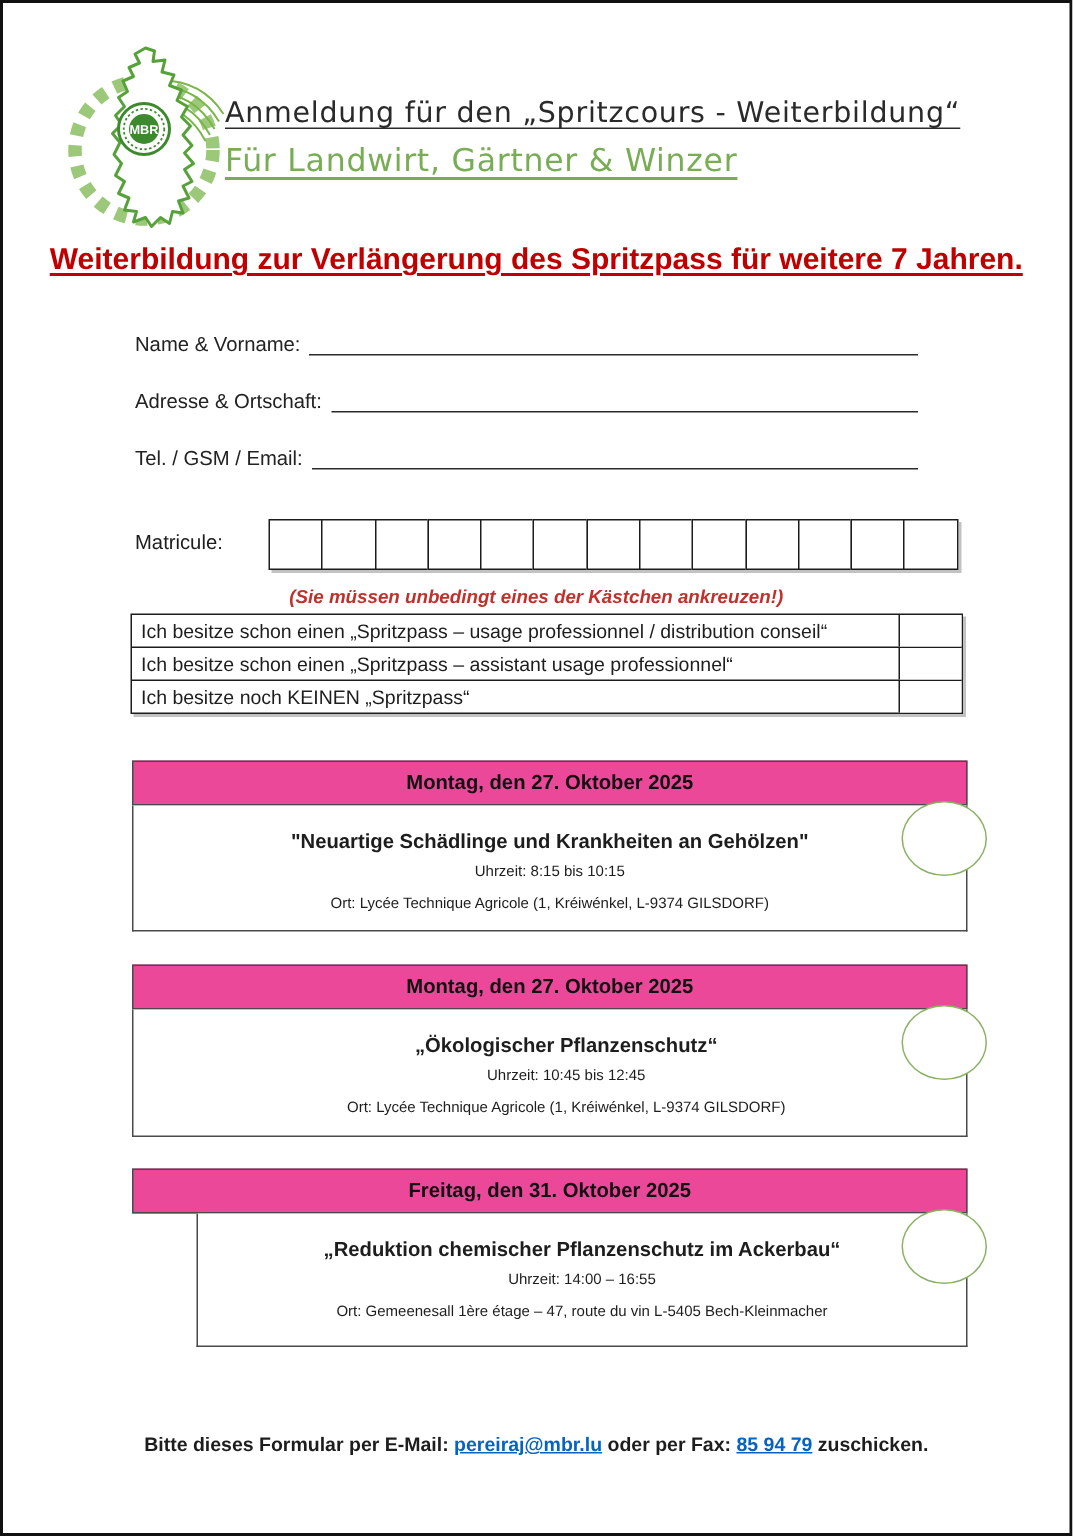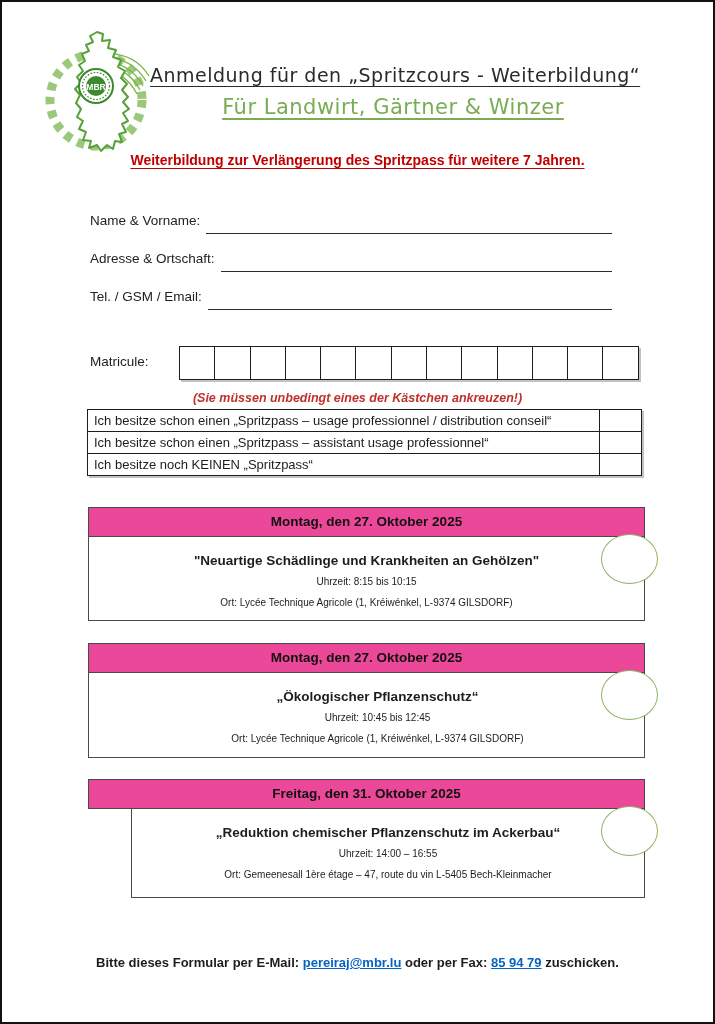--- a/index.html
+++ b/index.html
@@ -3,39 +3,39 @@
 <meta charset="utf-8">
 <style>
   html,body{margin:0;padding:0;background:#ffffff;}
   .page{
     position:relative;width:715px;height:1024px;box-sizing:border-box;
     background:#fff;border:2px solid #111;overflow:hidden;
     font-family:"Liberation Sans",sans-serif;color:#1d1d1d;
   }
   
   .logo{position:absolute;left:33px;top:22px;width:122px;height:134px;}
-  .titleblock{position:absolute;left:148px;top:62px;width:486px;text-align:center;}
+  .titleblock{position:absolute;left:148px;top:62px;width:486px;text-align:left;}
   .title1{
     font-family:"DejaVu Sans",sans-serif;font-size:19px;font-weight:400;
     letter-spacing:.5px;color:#2a2a2a;text-decoration:underline;
     text-underline-offset:4px;white-space:nowrap;
   }
   .title2{
     font-family:"DejaVu Sans",sans-serif;font-size:21px;font-weight:400;
     letter-spacing:.5px;color:#79ad55;text-decoration:underline;
     text-underline-offset:4px;margin-top:9px;white-space:nowrap;
   }
   .headline{
-    position:absolute;left:0;top:150px;width:100%;text-align:center;
-    font-size:14px;font-weight:700;color:#c00000;text-decoration:underline;
+    position:absolute;left:0;top:160px;width:100%;text-align:center;
+    font-size:20px;font-weight:700;color:#c00000;text-decoration:underline;
     text-underline-offset:3px;
   }
   
   .fields{position:absolute;left:88px;top:211px;width:522px;}
-  .frow{display:flex;height:24px;margin-bottom:14px;}
+  .frow{display:flex;align-items:flex-end;height:24px;margin-bottom:14px;}
   .flabel{font-size:13.5px;color:#222;white-space:nowrap;padding-right:6px;}
   .fline{flex:1;border-bottom:1.3px solid #2b2b2b;height:20px;}
   
   .matricule-label{position:absolute;left:88px;top:352px;font-size:13.5px;}
   .matricule-boxes{
     position:absolute;left:177px;top:344px;width:460px;height:34px;display:flex;
     box-shadow:2px 2px 0 rgba(120,120,120,.45);
   }
   .mcell{flex:1;border:1.4px solid #1c1c1c;margin-left:-1.4px;background:#fff;}
   .mcell:first-child{margin-left:0;}

